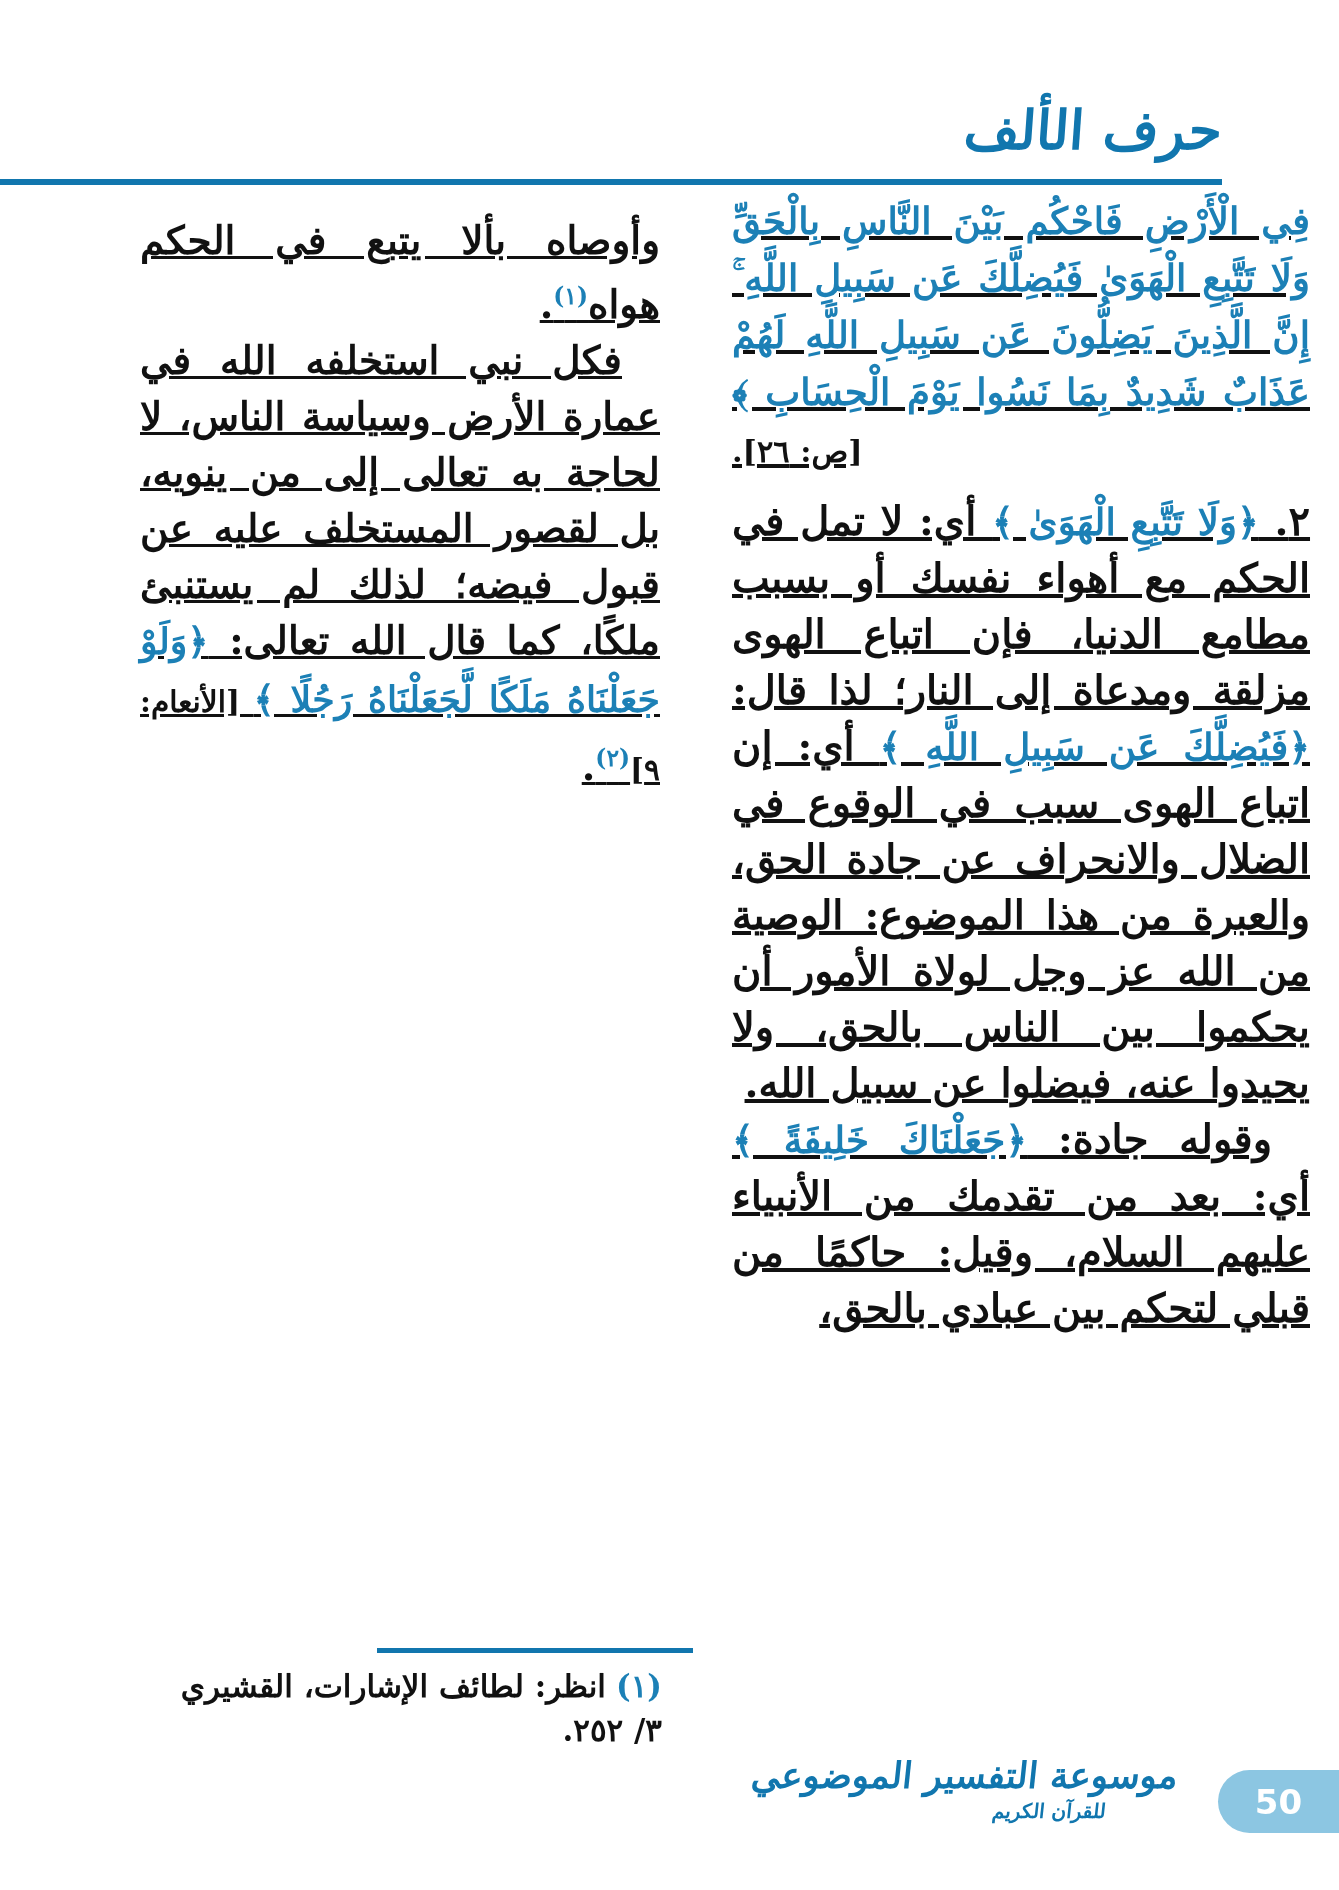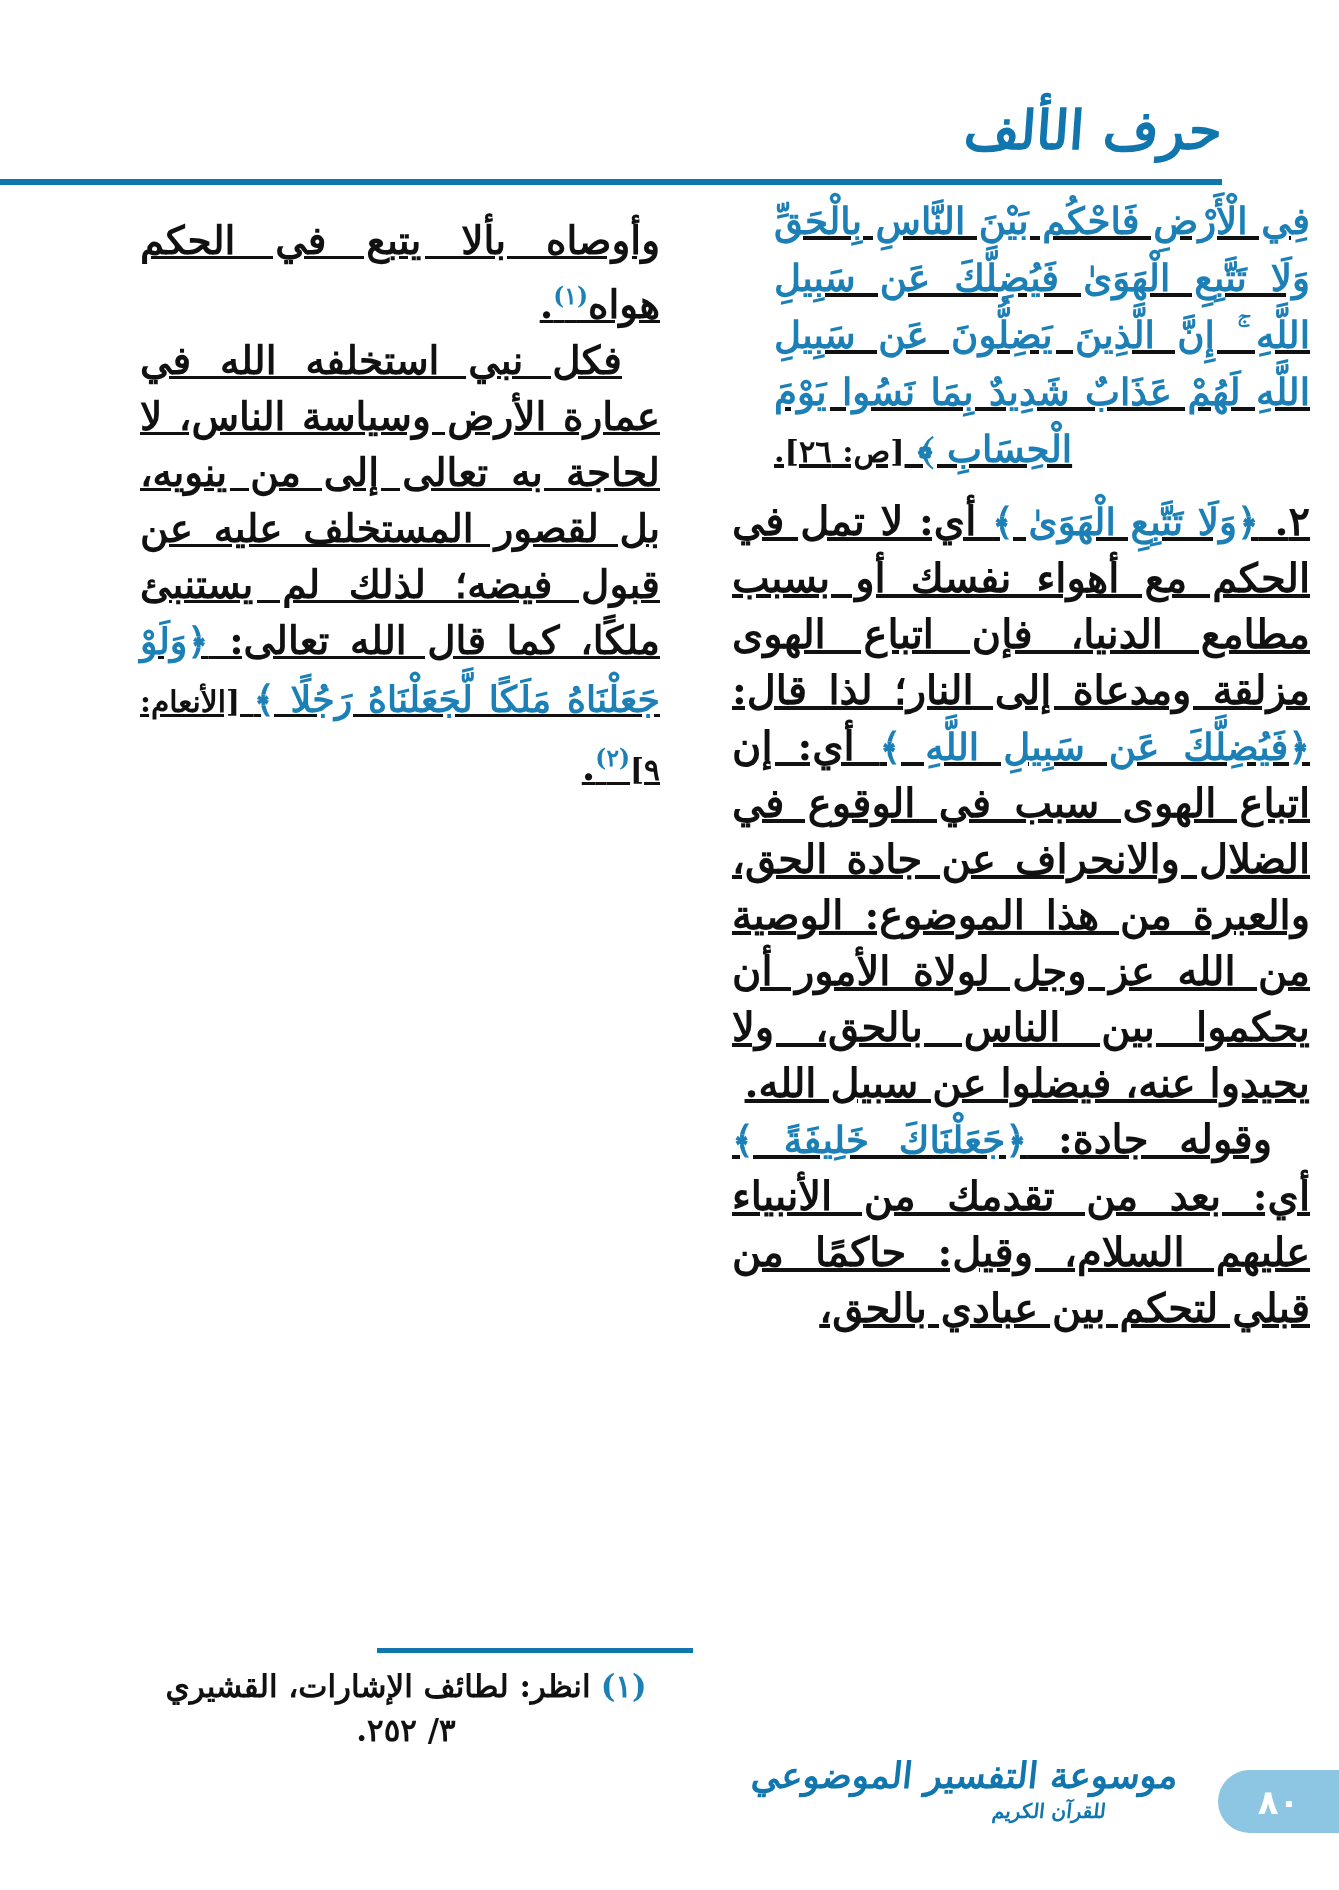--- a/index.html
+++ b/index.html
@@ -26,35 +26,35 @@
     position:absolute;top:179px;left:0;
     width:1222px;height:6px;
     background:#1176ae;
   }
   
   .col{position:absolute;text-align:justify;text-decoration:underline;}
   .col-right{top:192px;right:29px;width:578px;font-size:40px;line-height:56px;}
   .col-left{top:212px;left:140px;width:520px;font-size:39px;line-height:56px;}
   .para{margin:0;padding:0;font-weight:bold;}
   .para.indent{text-indent:38px;}
-  .para.quran-open{text-align-last:left;margin-bottom:14px;margin-left:42px;}
+  .para.quran-open{text-align-last:left;margin-bottom:14px;}
   .seg-body{color:#111111;}
   .seg-quran{color:#1c80b6;font-size:0.93em;}
   .seg-ref{color:#111111;font-size:0.76em;}
   .seg-sup{color:#1c80b6;vertical-align:super;font-size:0.6em;font-weight:bold;}
   
   .footnote-rule{
     position:absolute;top:1648px;left:377px;
     width:316px;height:5px;background:#1176ae;
   }
   .footnotes{
     position:absolute;top:1664px;left:150px;width:512px;
     font-size:31px;line-height:44px;text-align:right;font-weight:bold;
   }
-  .footnote{margin:0;text-align:center;}
+  .footnote{margin:0;}
   .fn-marker{color:#1c80b6;margin-left:10px;}
   
   .logo{
     position:absolute;top:1756px;left:920px;width:258px;
     text-align:center;color:#1176ae;line-height:1.1;
   }
   .logo-line1{
     font-size:36px;font-weight:bold;
     transform:skewX(-6deg);
     white-space:nowrap;
@@ -100,16 +100,16 @@
   <div class="footnotes">
       <div class="footnote"><span class="fn-marker">(١)</span><span>انظر: لطائف الإشارات، القشيري ٣/ ٢٥٢.</span></div>
     </div>
 
   <div class="logo">
     <div class="logo-line1">موسوعة التفسير الموضوعي</div>
     <div class="logo-line2">للقرآن الكريم</div>
   </div>
 
   <div class="page-tab">
-    <span class="page-tab-number">٨٠</span>
+    <span class="page-tab-number">50</span>
   </div>
 
 </div>
 
 </body></html>

